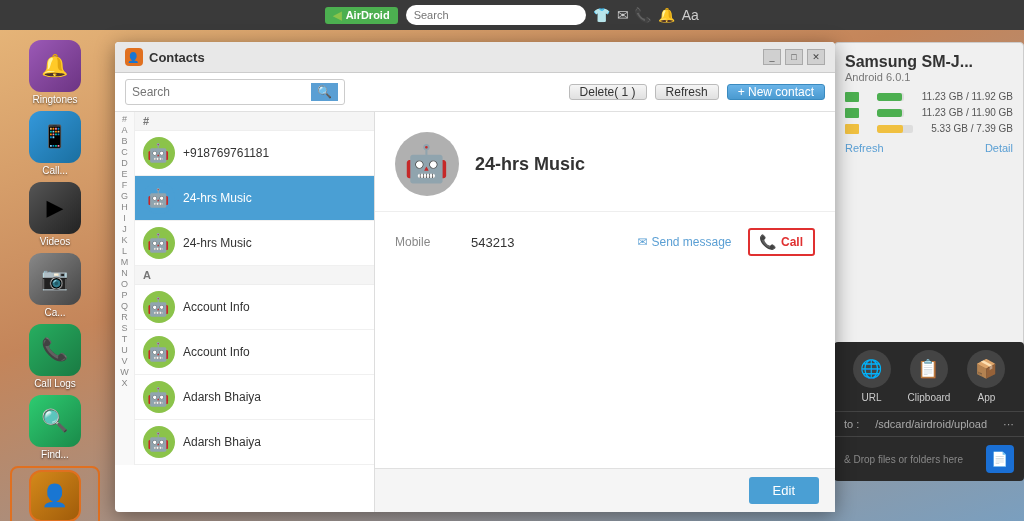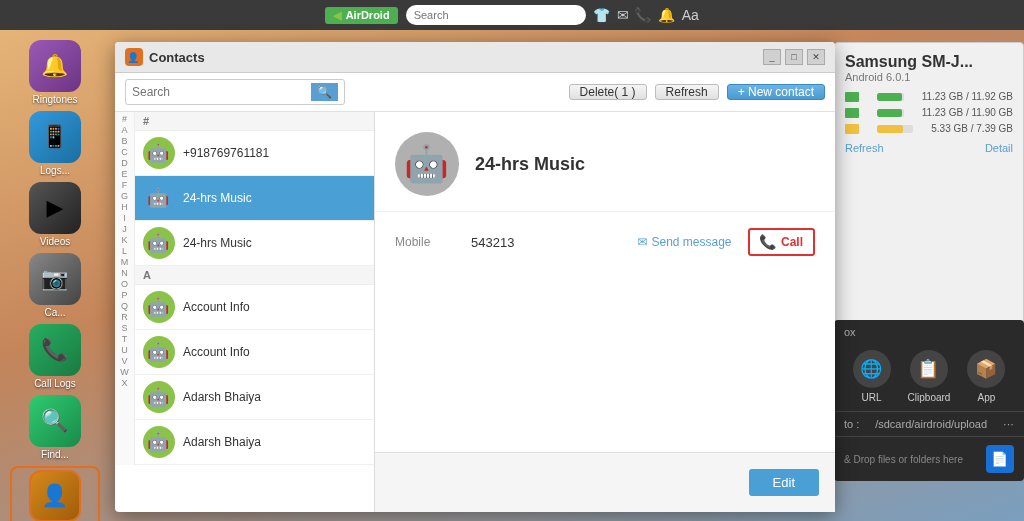--- a/index.html
+++ b/index.html
@@ -341,21 +341,21 @@
       display: flex;
       align-items: center;
       gap: 4px;
       font-size: 12px;
       cursor: pointer;
       font-weight: bold;
     }
     .call-icon { color: #5a9fd4; font-size: 14px; }
 
     .window-footer {
-      padding: 16px 16px;
+      padding: 8px 16px;
       display: flex;
       justify-content: flex-end;
       border-top: 1px solid #e0e0e0;
       background: #f5f5f5;
     }
     .edit-btn {
       background: #4a9fd4;
       color: white;
       border: none;
       padding: 6px 24px;
@@ -505,21 +505,21 @@
   </div>
 </div>
 
 <div class="dock">
   <div class="dock-item">
     <div class="dock-icon icon-ringtones">🔔</div>
     <span class="dock-label">Ringtones</span>
   </div>
   <div class="dock-item">
     <div class="dock-icon icon-screen">📱</div>
-    <span class="dock-label">Logs...</span>
+    <span class="dock-label">Call...</span>
   </div>
   <div class="dock-item">
     <div class="dock-icon icon-videos">▶</div>
     <span class="dock-label">Videos</span>
   </div>
   <div class="dock-item">
     <div class="dock-icon icon-cam">📷</div>
     <span class="dock-label">Ca...</span>
   </div>
   <div class="dock-item">
@@ -698,21 +698,20 @@
     <span class="storage-text">5.33 GB / 7.39 GB</span>
   </div>
 
   <div class="device-actions">
     <span class="device-action-btn">Refresh</span>
     <span class="device-action-btn">Detail</span>
   </div>
 </div>
 
 <div class="box-panel">
-  <div class="box-panel-title">ox</div>
   <div class="box-panel-icons">
     <div class="box-icon-item">
       <div class="box-icon">🌐</div>
       <span class="box-icon-label">URL</span>
     </div>
     <div class="box-icon-item">
       <div class="box-icon">📋</div>
       <span class="box-icon-label">Clipboard</span>
     </div>
     <div class="box-icon-item">

